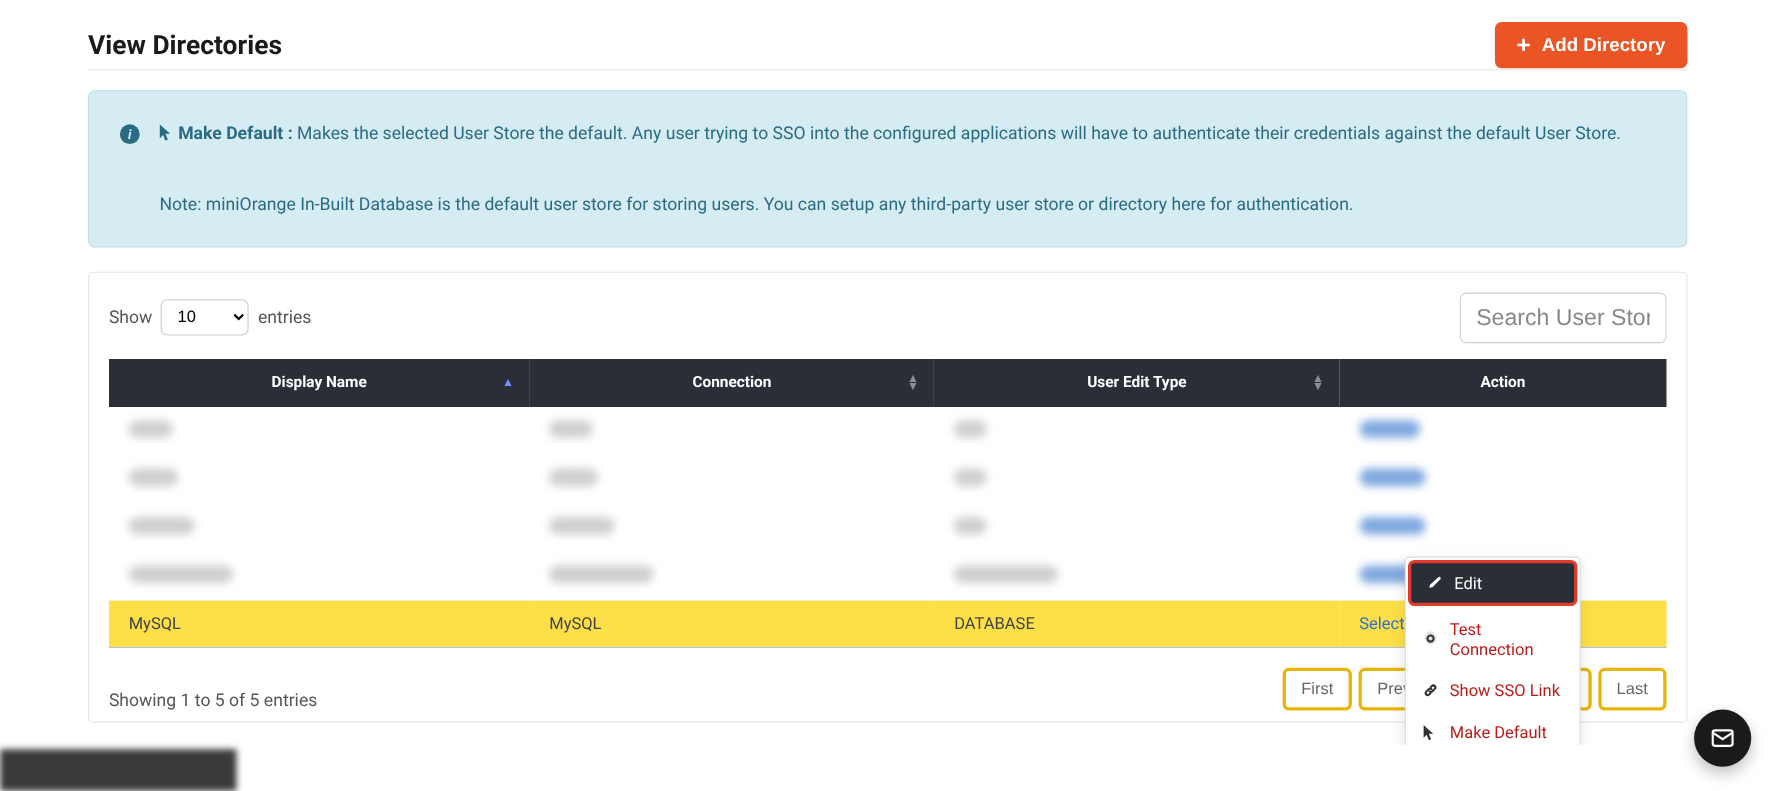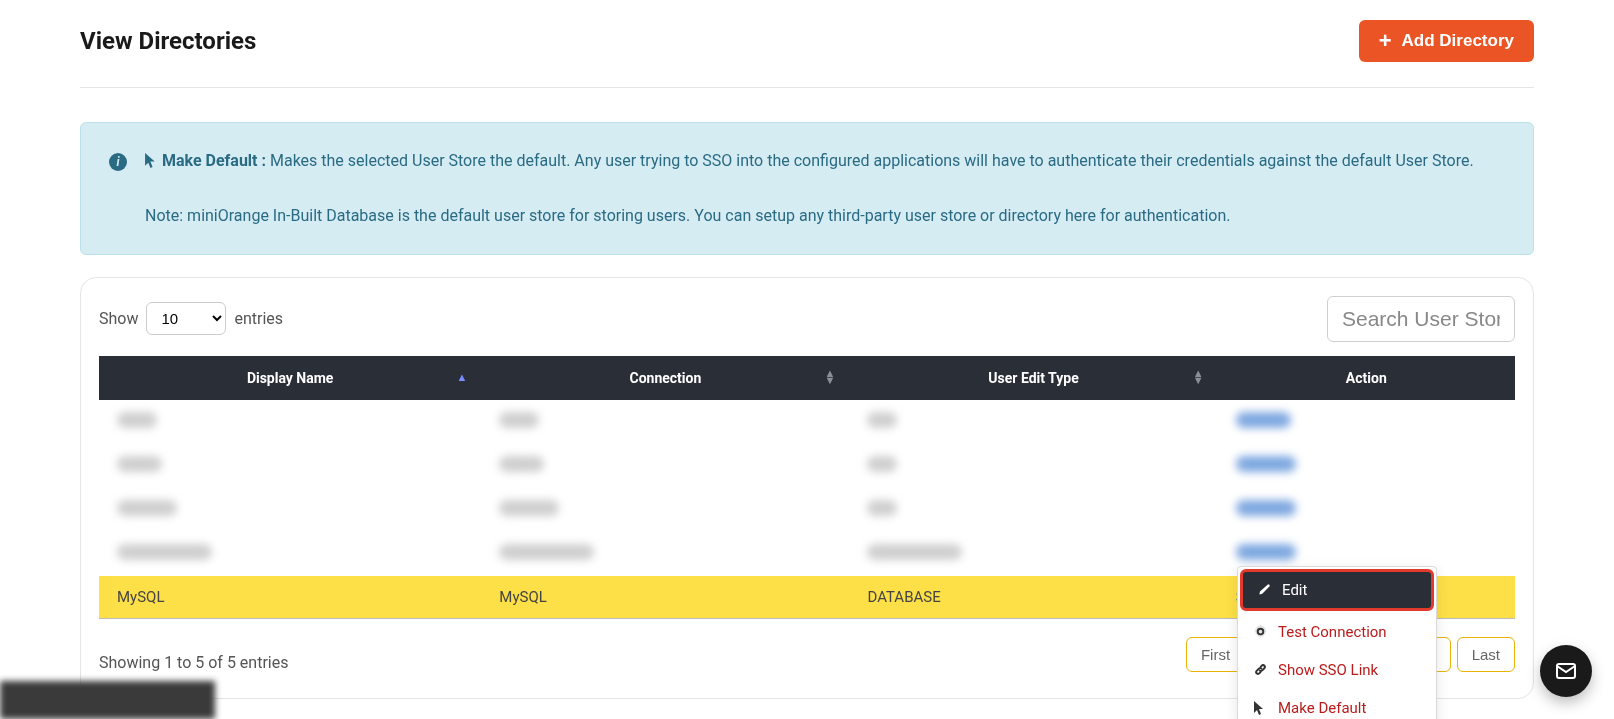--- a/index.html
+++ b/index.html
@@ -11,23 +11,23 @@
   }
   .container {
     width: 1514px;
     margin: 0 auto;
     padding: 20px 30px 0 30px;
   }
   .page-header {
     display: flex;
     justify-content: space-between;
     align-items: center;
-    padding-bottom: 25px;
+    padding-bottom: 1px;
     border-bottom: 1px solid #e5e5e5;
-    margin-bottom: 34px;
+    margin-bottom: 18px;
   }
   .page-title {
     font-size: 24px;
     font-weight: 700;
     color: #1a1a1a;
   }
   .btn-add {
     background: #eb5424;
     color: #fff;
     border: none;
@@ -73,29 +73,29 @@
     flex-shrink: 0;
     margin-top: 4px;
   }
   .info-text {
     font-size: 16px;
     line-height: 1.55;
     text-align: right;
   }
   .info-text b { font-weight: 700; }
   .info-note {
-    margin-top: 30px;
+    margin-top: 40px;
     font-size: 16px;
     padding-left: 36px;
     line-height: 1.5;
   }
   .card {
     border: 1px solid #e5e5e5;
-    border-radius: 16px;
-    padding: 18px 18px 26px 18px;
+    border-radius: 4px;
+    padding: 18px 18px 10px 18px;
     margin-bottom: 20px;
     position: relative;
   }
   .card-controls {
     display: flex;
     justify-content: space-between;
     align-items: center;
     margin-bottom: 14px;
     color: #555;
     font-size: 16px;
@@ -181,39 +181,39 @@
     display: flex;
     justify-content: space-between;
     align-items: flex-end;
     margin-top: 18px;
     color: #555;
     font-size: 16px;
     gap: 12px;
   }
   .pagination { display: flex; gap: 6px; }
   .pagination button {
-    border: 1px solid #eab308;
+    border: 3px solid #eab308;
     background: #fff;
     color: #666;
     border-radius: 6px;
     padding: 8px 14px;
     font-size: 15px;
     cursor: pointer;
   }
   .pagination button.active {
     background: #eb5424;
     border-color: #eb5424;
     color: #fff;
   }
   
   .dropdown {
     position: absolute;
     right: 96px;
     bottom: -30px;
-    width: 200px;
+    width: 160px;
     background: #fff;
     border: 1px solid #d9d9d9;
     border-radius: 4px;
     box-shadow: 0 4px 14px rgba(0,0,0,.1);
     z-index: 5;
     overflow: visible;
   }
   .dropdown .item {
     padding: 10px 14px;
     font-size: 15px;

